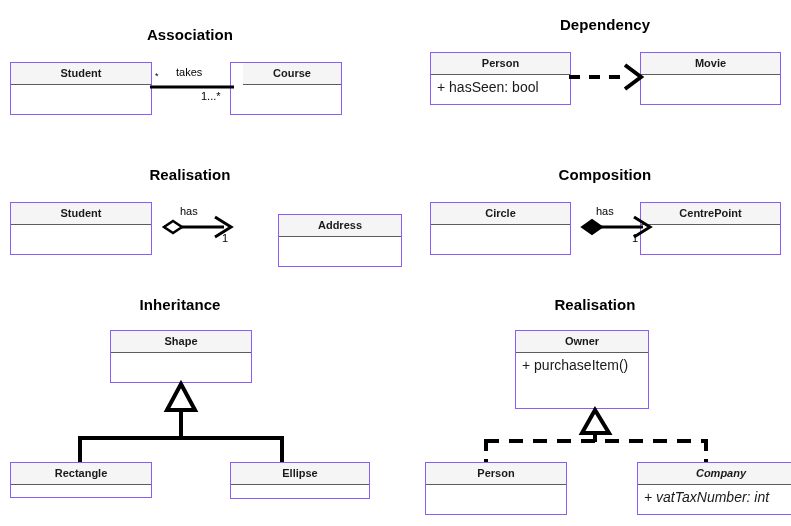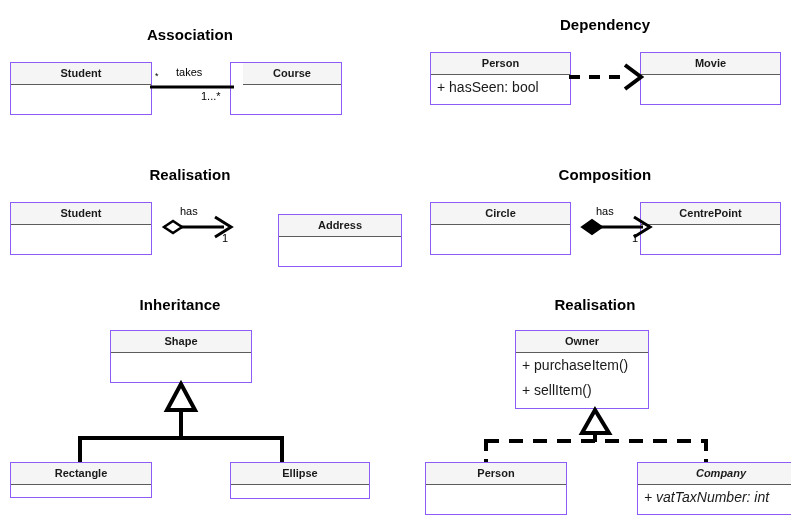--- a/index.html
+++ b/index.html
@@ -196,21 +196,20 @@
       <div class="uml-compartment empty"></div>
     </div>
   </div>
 
   <div class="panel">
     <div class="panel-title" style="left:520px; top:296px; width:150px;">Realisation</div>
 
     <div class="uml-class" style="left:515px; top:330px; width:134px; height:79px;">
       <div class="uml-name">Owner</div>
       <div class="uml-compartment">+ purchaseItem()</div>
-      <div class="uml-compartment">+ sellItem()</div>
     </div>
 
     <svg class="edge-svg" style="left:425px; top:406px;" width="356" height="60">
       <polygon points="170,4 157,27 184,27" fill="#ffffff" stroke="#000000" stroke-width="4" stroke-linejoin="miter"></polygon>
       <line x1="170" y1="27" x2="170" y2="36" stroke="#000000" stroke-width="4"></line>
       <line x1="60" y1="35" x2="282" y2="35" stroke="#000000" stroke-width="4" stroke-dasharray="14,10"></line>
       <line x1="61" y1="33" x2="61" y2="56" stroke="#000000" stroke-width="4" stroke-dasharray="12,8"></line>
       <line x1="281" y1="33" x2="281" y2="56" stroke="#000000" stroke-width="4" stroke-dasharray="12,8"></line>
     </svg>
 

